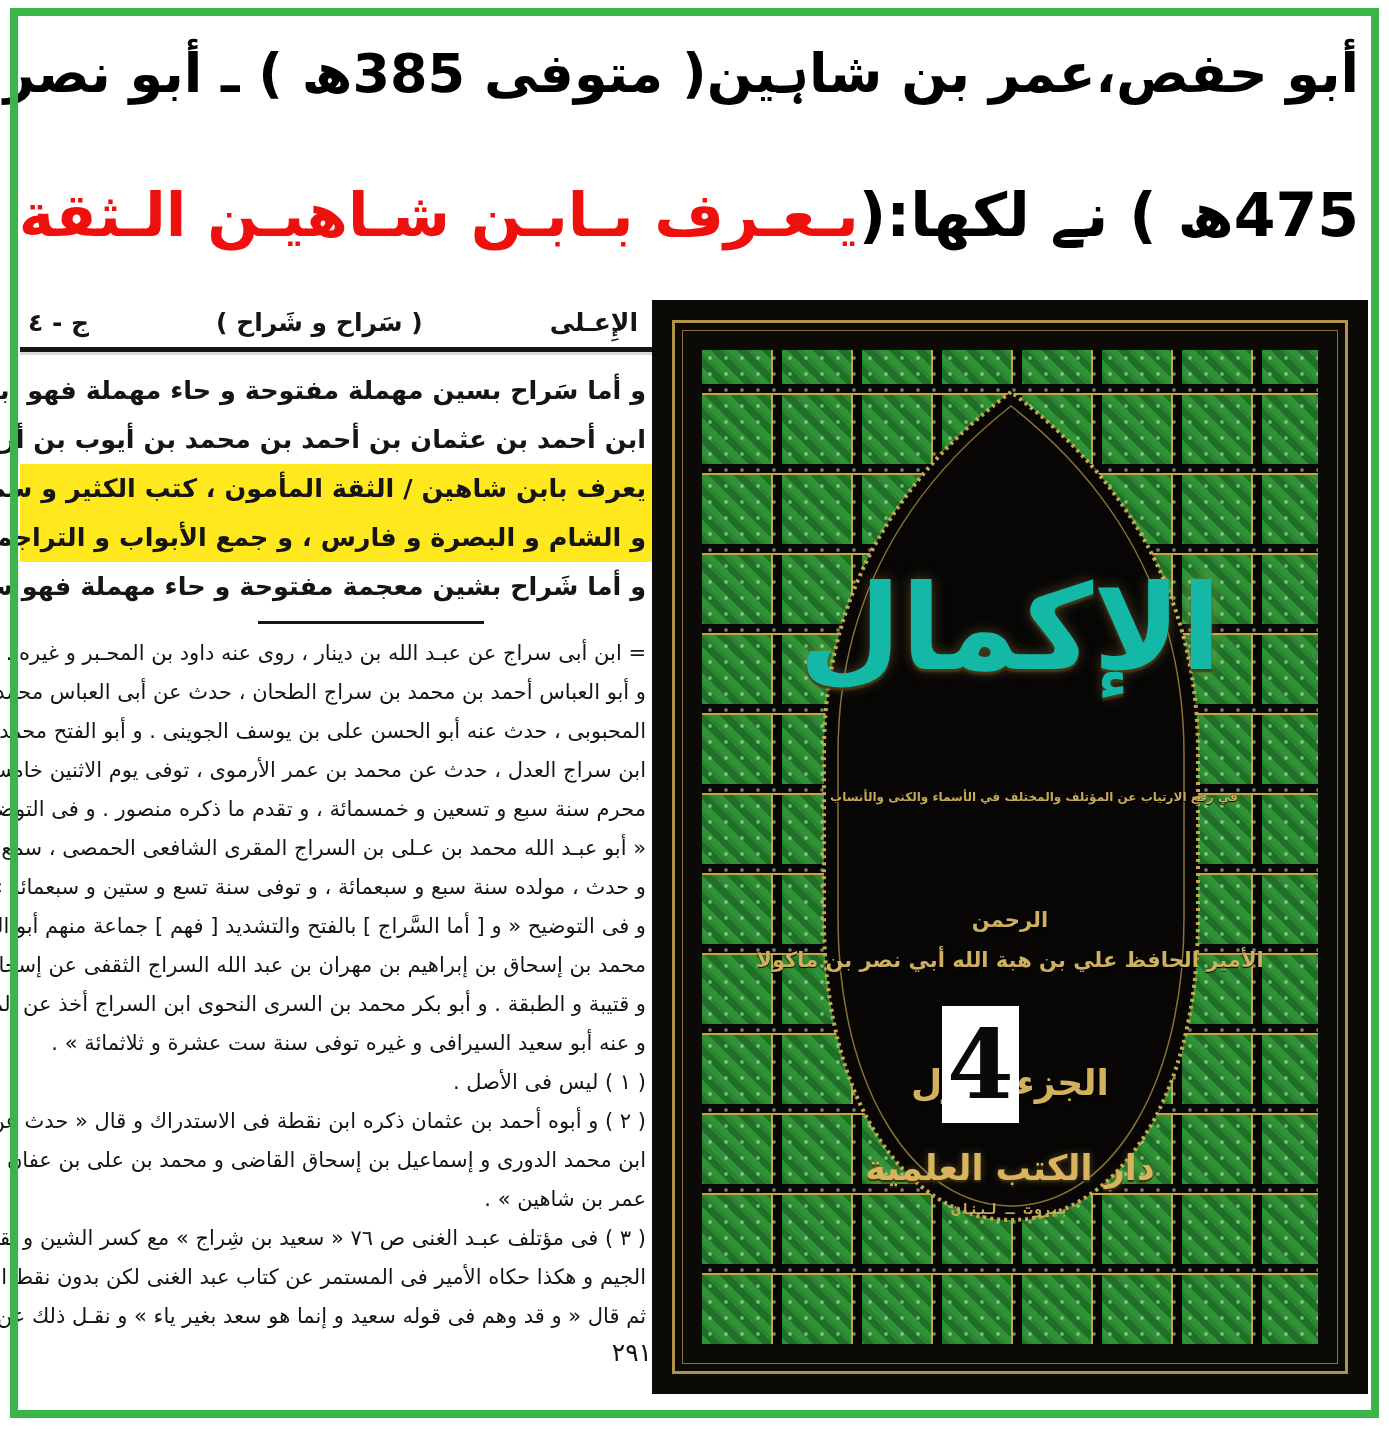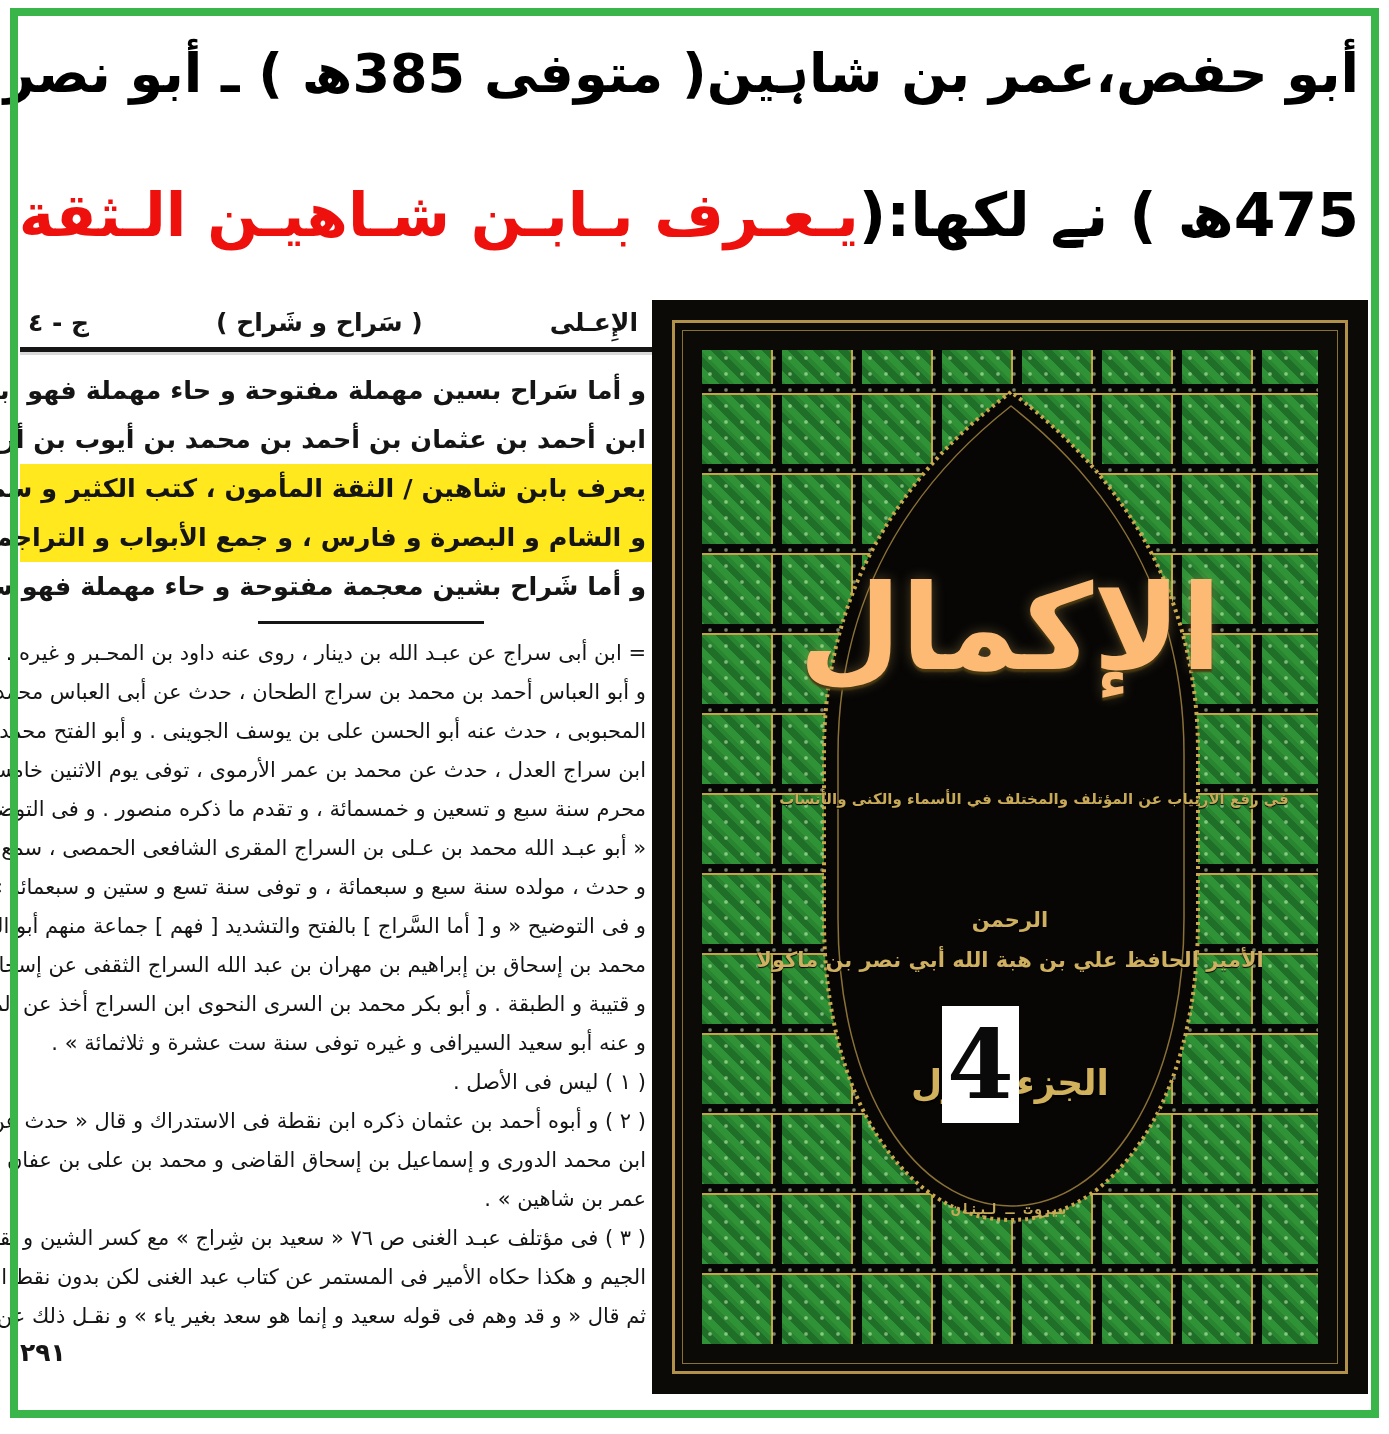--- a/index.html
+++ b/index.html
@@ -23,42 +23,42 @@
   .scan-rule{height:5px;background:#161616;margin-top:8px;box-shadow:0 3px 0 rgba(0,0,0,.15);}
   .scan-body{margin-top:14px;}
   .bline{font-size:25.5px;font-weight:bold;line-height:49px;white-space:nowrap;
     text-align:justify;text-align-last:justify;padding:0 6px;}
   .bline.hl{background:#ffe81e;}
   .fnsep{width:226px;height:3px;background:#161616;margin:10px 168px 8px auto;}
   .fnotes{margin-top:10px;}
   .fline{font-size:21px;line-height:39px;white-space:nowrap;
     text-align:justify;text-align-last:justify;padding:0 6px;}
   .fline.short{text-align:right;text-align-last:right;}
-  .pageno{position:absolute;left:0;top:1036px;width:100%;text-align:left;
-    font-size:25px;font-weight:bold;letter-spacing:2px;}
+  .pageno{position:absolute;left:0;top:1036px;width:100%;text-align:right;
+    font-size:25px;font-weight:normal;letter-spacing:2px;}
 
   
   .cover{position:absolute;left:652px;top:300px;width:716px;height:1094px;
     background:#0b0a07;overflow:hidden;}
   .gold-frame-outer{position:absolute;inset:20px;border:3px solid #b2914a;z-index:1;}
   .gold-frame-inner{position:absolute;inset:30px;border:1px solid #8a7136;z-index:1;}
   .tiles{position:absolute;inset:50px;z-index:1;
     background-color:#16451a;
     background-image:
       radial-gradient(circle, rgba(230,255,205,.5) 1.2px, rgba(0,0,0,0) 2.4px),
       repeating-linear-gradient(0deg, rgba(0,0,0,0) 0 69px, #c7a243 69px 71px, #060604 71px 80px),
       repeating-linear-gradient(90deg, rgba(0,0,0,0) 0 69px, #c7a243 69px 71px, #060604 71px 80px),
       repeating-linear-gradient(45deg, #2f9237 0 7px, #1f6f29 7px 14px, #2a8531 14px 18px);
     background-size:16px 16px, auto, auto, auto;}
   .arch{position:absolute;left:114px;top:80px;width:490px;height:852px;z-index:2;}
   .cv-text{position:absolute;left:0;right:0;text-align:center;z-index:3;direction:rtl;}
-  .cv-title{top:258px;font-size:118px;font-weight:bold;color:#fdba74;
+  .cv-title{top:258px;font-size:118px;font-weight:bold;color:#14b8a6;
     font-family:"DejaVu Serif","DejaVu Sans",serif;
     text-shadow:0 3px 2px #4a3a12, 0 0 14px rgba(255,220,130,.28);}
-  .cv-subtitle{top:490px;font-size:15px;font-weight:bold;color:#c7a958;letter-spacing:.5px;
+  .cv-subtitle{top:490px;font-size:12px;font-weight:bold;color:#c7a958;letter-spacing:.5px;
     text-shadow:0 1px 1px #000;padding-left:48px;}
   .cv-byline{top:608px;font-size:21px;font-weight:bold;color:#cfb061;text-shadow:0 1px 1px #000;}
   .cv-author{top:648px;font-size:21px;font-weight:bold;color:#cfb061;text-shadow:0 1px 1px #000;}
   .cv-died{top:690px;font-size:14px;font-weight:bold;color:#b89b4a;}
   .cv-part{top:762px;font-size:36px;font-weight:bold;color:#d2b15c;z-index:3;
     text-shadow:0 2px 2px #000;}
   .vol-badge{position:absolute;left:290px;top:706px;width:77px;height:117px;background:#ffffff;
     z-index:4;display:flex;align-items:center;justify-content:center;}
   .vol-badge span{font-family:"DejaVu Serif",serif;font-size:96px;font-weight:bold;color:#0a0a0a;line-height:1;}
   .cv-publisher{top:848px;font-size:35px;font-weight:bold;color:#d9b45f;
@@ -130,16 +130,17 @@
     </svg>
 
     <div class="cv-text cv-title">الإكمال</div>
     <div class="cv-text cv-subtitle">في رفع الارتياب عن المؤتلف والمختلف في الأسماء والكنى والأنساب</div>
     <div class="cv-text cv-byline">الرحمن</div>
     <div class="cv-text cv-author">الأمير الحافظ علي بن هبة الله أبي نصر بن ماكولا</div>
     <div class="cv-text cv-part">الجزء الأول</div>
     <div class="vol-badge">
       <span>4</span>
     </div>
+    <div class="cv-text cv-publisher">دار الكتب العلمية</div>
     <div class="cv-text cv-city">بيروت ـ لبنان</div>
   </div>
 
 </div>
 
 </body></html>

